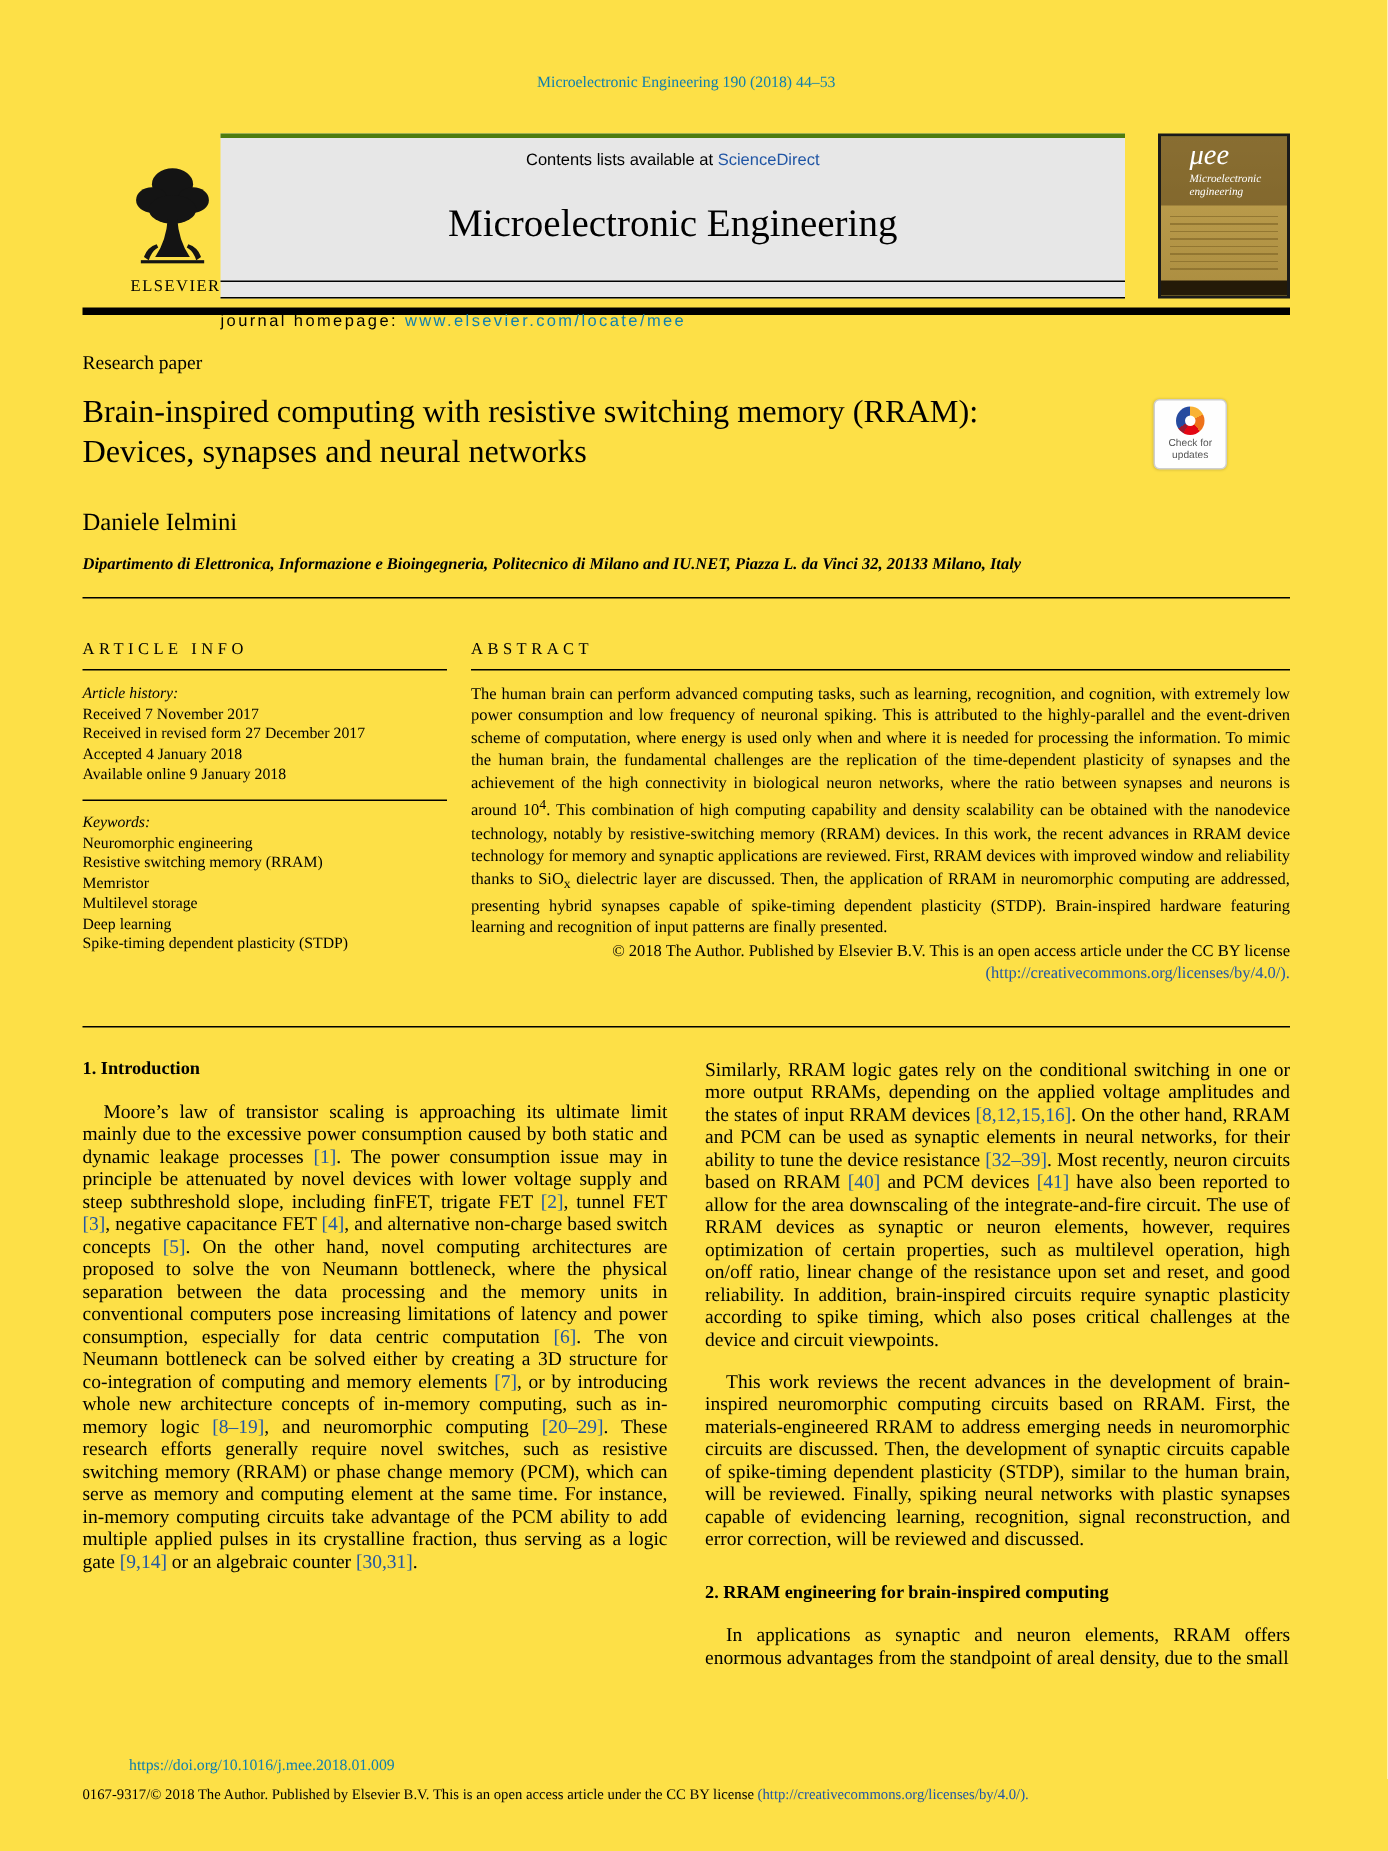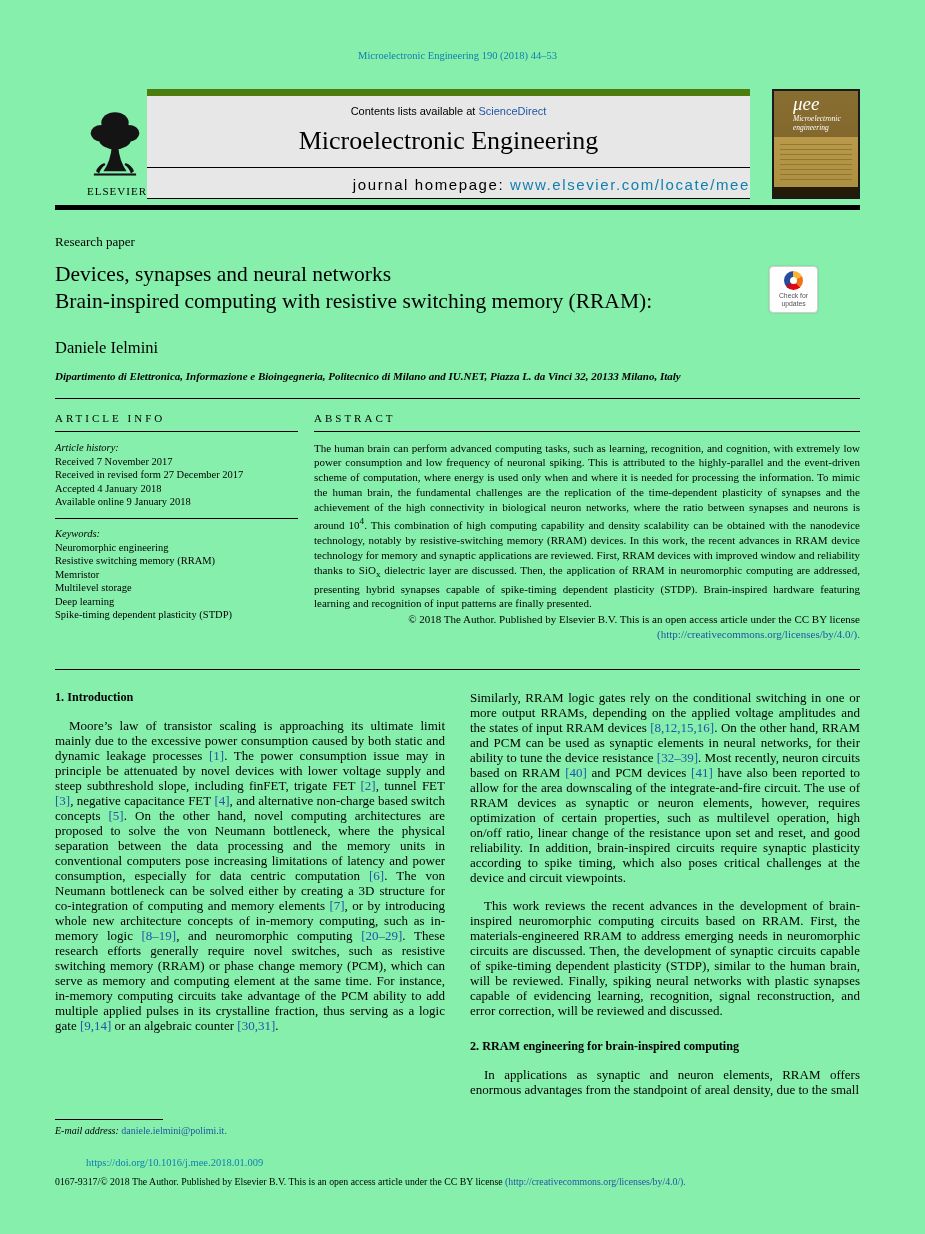--- a/index.html
+++ b/index.html
@@ -1,36 +1,36 @@
 <!DOCTYPE html>
 <html><head>
 <meta charset="utf-8">
 <style>
   * { margin:0; padding:0; box-sizing:border-box; }
   html,body { background:#ffffff; }
   body { font-family:"Liberation Serif", serif; color:#000; }
-  .page { width:925px; height:1234px; margin:0 auto; background:#86efac; position:relative;
+  .page { width:925px; height:1234px; margin:0 auto; background:#fde047; position:relative;
           padding:0 65px 0 55px; overflow:hidden; }
 
   
   .journal-ref { padding-top:50px; text-align:center; font-size:10.5px; }
   .link-teal { color:#0f7fae; text-decoration:none; }
   .link { color:#2156a5; text-decoration:none; }
 
   
   .header-band { display:flex; margin-top:28px; height:110px; }
   .logo-box { width:92px; display:flex; flex-direction:column; align-items:flex-end;
               justify-content:flex-end; padding-bottom:2px; }
   .logo-text { font-size:11px; letter-spacing:1px; margin-top:1px; }
-  .header-center { flex:1; background:#e7e7e7; border-top:7px solid #4d7c0f; border-bottom:1px solid #000;
-                   display:flex; flex-direction:column; }
+  .header-center { flex:1; background:#e7e7e7; border-top:3px solid #4d7c0f; border-bottom:1px solid #000;
+                   display:flex; flex-direction:column;gap:12px; }
   .contents-line { text-align:center; font-family:"Liberation Sans", sans-serif; font-size:11px; padding-top:9px; }
   .journal-name { text-align:center; font-size:26px; margin:9px 0 11px; }
   .hp-rule { border-top:1px solid #000; }
-  .homepage-line { text-align:right; font-family:"Liberation Sans", sans-serif; font-size:15px;
+  .homepage-line { text-align:left; font-family:"Liberation Sans", sans-serif; font-size:11px;
                    letter-spacing:1.6px; padding:8px 0 6px; }
   .cover { width:88px; margin-left:22px; border:2px solid #1a1a1a;
            background:linear-gradient(#c3a452,#ab8d40); position:relative; overflow:hidden; }
   .cover-band { background:rgba(66,44,10,0.45); padding:4px 19px 5px; }
   .cover-logo { color:#fff; font-style:italic; font-size:19px; line-height:18px; }
   .cover-title { color:#fff; font-style:italic; font-size:7.5px; line-height:8.5px; margin-top:2px; }
   .cover-lines { margin:7px 6px 0; height:38px;
                  background:repeating-linear-gradient(#8a6f2d 0 1px, transparent 1px 5px); opacity:.8; }
   .cover-footer { position:absolute; left:0; right:0; bottom:0; height:10px; background:#241a08; }
 
@@ -47,21 +47,21 @@
   .crossmark-circle { width:19px; height:19px; margin:0 auto 2px; border-radius:50%; position:relative;
       background:conic-gradient(#f9b233 0 18%, #ee7219 18% 38%, #e30613 38% 58%, #9b1b30 58% 66%, #274b9f 66% 100%); }
   .crossmark-circle::after { content:""; position:absolute; inset:6px; background:#fff; border-radius:50%; }
   .check-text { font-family:"Liberation Sans", sans-serif; font-size:6.8px; color:#555; line-height:1.3; }
 
   .author { margin-top:22px; font-size:16.5px; }
   .affiliation { margin-top:12px; font-size:11px; font-style:italic;font-weight:bold; }
   .head-rule { margin-top:16px; }
 
   
-  .info-abstract { display:flex; gap:16px; margin-top:13px; padding-bottom:12px; border-bottom:1px solid #000; min-height:258px; }
+  .info-abstract { display:flex; gap:16px; margin-top:28px; padding-bottom:12px; border-bottom:1px solid #000; min-height:258px; }
   .info-col { width:243px; flex:none; }
   .abstract-col { flex:1; }
   .col-heading { font-size:11px; letter-spacing:3px; }
   .heading-rule { border-top:1px solid #000; margin:7px 0 9px; }
   .info-label { font-style:italic; font-size:10.5px; line-height:14px; }
   .info-line { font-size:10.5px; line-height:13.5px; }
   .mini-rule { border-top:1px solid #000; margin:9px 0 8px; }
   .abstract-text { font-size:11px; line-height:14.8px; text-align:justify; }
   .copyright { text-align:right; font-size:11px; line-height:14.8px; margin-top:1px; }
 
@@ -128,22 +128,22 @@
       <div class="cover-footer"></div>
     </div>
   </div>
 
   <div class="thick-rule"></div>
 
   <div class="article-type">Research paper</div>
 
   <div class="title-row">
     <h1 class="title">
+      <span style="display:block">Brain-inspired computing with resistive switching memory (RRAM):</span>
       <span style="display:block">Devices, synapses and neural networks</span>
-      <span style="display:block">Brain-inspired computing with resistive switching memory (RRAM):</span>
     </h1>
     <div class="check-badge">
       <div class="crossmark-circle"></div>
       <div class="check-text">Check for updates</div>
     </div>
   </div>
 
   <div class="author">Daniele Ielmini</div>
   <div class="affiliation">Dipartimento di Elettronica, Informazione e Bioingegneria, Politecnico di Milano and IU.NET, Piazza L. da Vinci 32, 20133 Milano, Italy</div>
 
@@ -179,25 +179,20 @@
       </div>
     </div>
 
   </div>
 
   <div class="body-cols">
 
     <div class="col">
       <h2 class="sec-heading">1. Introduction</h2>
       <p class="body-text indent cite-holder">Moore’s law of transistor scaling is approaching its ultimate limit mainly due to the excessive power consumption caused by both static and dynamic leakage processes <span class="cite">[1]</span>. The power consumption issue may in principle be attenuated by novel devices with lower voltage supply and steep subthreshold slope, including finFET, trigate FET <span class="cite">[2]</span>, tunnel FET <span class="cite">[3]</span>, negative capacitance FET <span class="cite">[4]</span>, and alternative non-charge based switch concepts <span class="cite">[5]</span>. On the other hand, novel computing architectures are proposed to solve the von Neumann bottleneck, where the physical separation between the data processing and the memory units in conventional computers pose increasing limitations of latency and power consumption, especially for data centric computation <span class="cite">[6]</span>. The von Neumann bottleneck can be solved either by creating a 3D structure for co-integration of computing and memory elements <span class="cite">[7]</span>, or by introducing whole new architecture concepts of in-memory computing, such as in-memory logic <span class="cite">[8–19]</span>, and neuromorphic computing <span class="cite">[20–29]</span>. These research efforts generally require novel switches, such as resistive switching memory (RRAM) or phase change memory (PCM), which can serve as memory and computing element at the same time. For instance, in-memory computing circuits take advantage of the PCM ability to add multiple applied pulses in its crystalline fraction, thus serving as a logic gate <span class="cite">[9,14]</span> or an algebraic counter <span class="cite">[30,31]</span>.</p>
-      <div class="footnote">
-        <div class="footnote-rule"></div>
-        <span class="em">E-mail address:</span>
-        <a class="link" href="#">daniele.ielmini@polimi.it.</a>
-      </div>
     </div>
 
     <div class="col">
       <p class="body-text cite-holder">Similarly, RRAM logic gates rely on the conditional switching in one or more output RRAMs, depending on the applied voltage amplitudes and the states of input RRAM devices <span class="cite">[8,12,15,16]</span>. On the other hand, RRAM and PCM can be used as synaptic elements in neural networks, for their ability to tune the device resistance <span class="cite">[32–39]</span>. Most recently, neuron circuits based on RRAM <span class="cite">[40]</span> and PCM devices <span class="cite">[41]</span> have also been reported to allow for the area downscaling of the integrate-and-fire circuit. The use of RRAM devices as synaptic or neuron elements, however, requires optimization of certain properties, such as multilevel operation, high on/off ratio, linear change of the resistance upon set and reset, and good reliability. In addition, brain-inspired circuits require synaptic plasticity according to spike timing, which also poses critical challenges at the device and circuit viewpoints.</p>
       <p class="body-text indent cite-holder">This work reviews the recent advances in the development of brain-inspired neuromorphic computing circuits based on RRAM. First, the materials-engineered RRAM to address emerging needs in neuromorphic circuits are discussed. Then, the development of synaptic circuits capable of spike-timing dependent plasticity (STDP), similar to the human brain, will be reviewed. Finally, spiking neural networks with plastic synapses capable of evidencing learning, recognition, signal reconstruction, and error correction, will be reviewed and discussed.</p>
       <h2 class="sec-heading mid">2. RRAM engineering for brain-inspired computing</h2>
       <p class="body-text indent cite-holder">In applications as synaptic and neuron elements, RRAM offers enormous advantages from the standpoint of areal density, due to the small</p>
     </div>
 
   </div>

